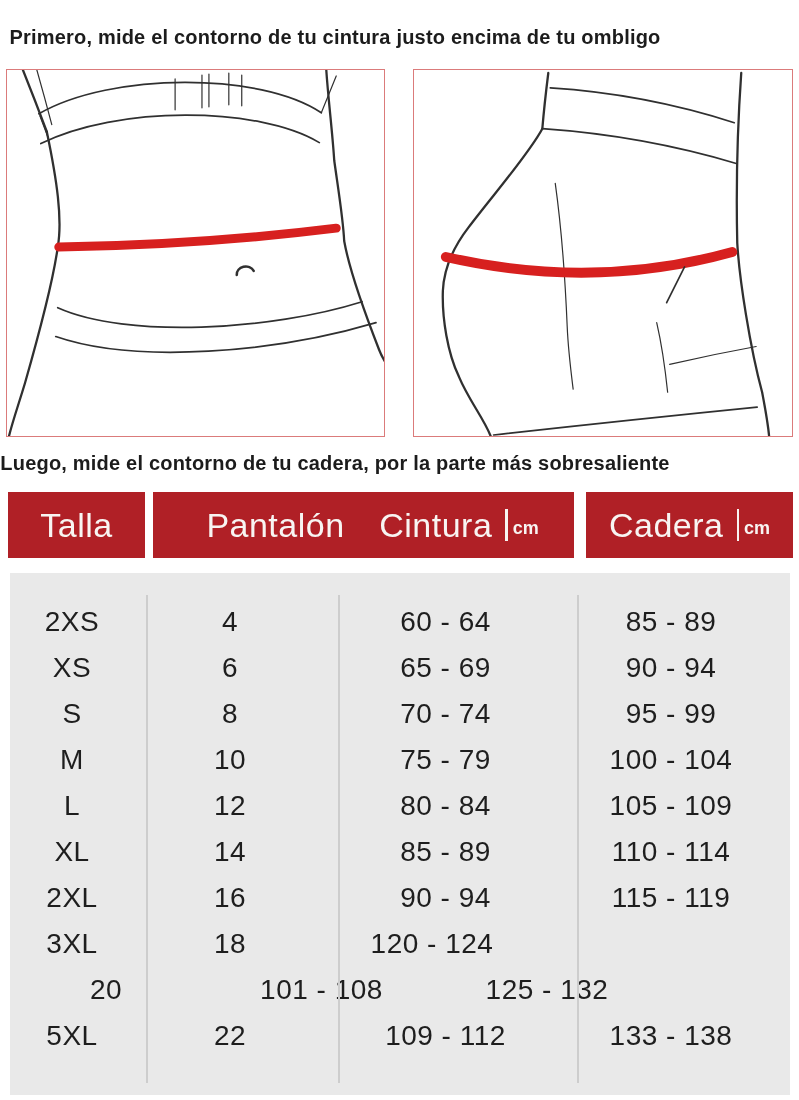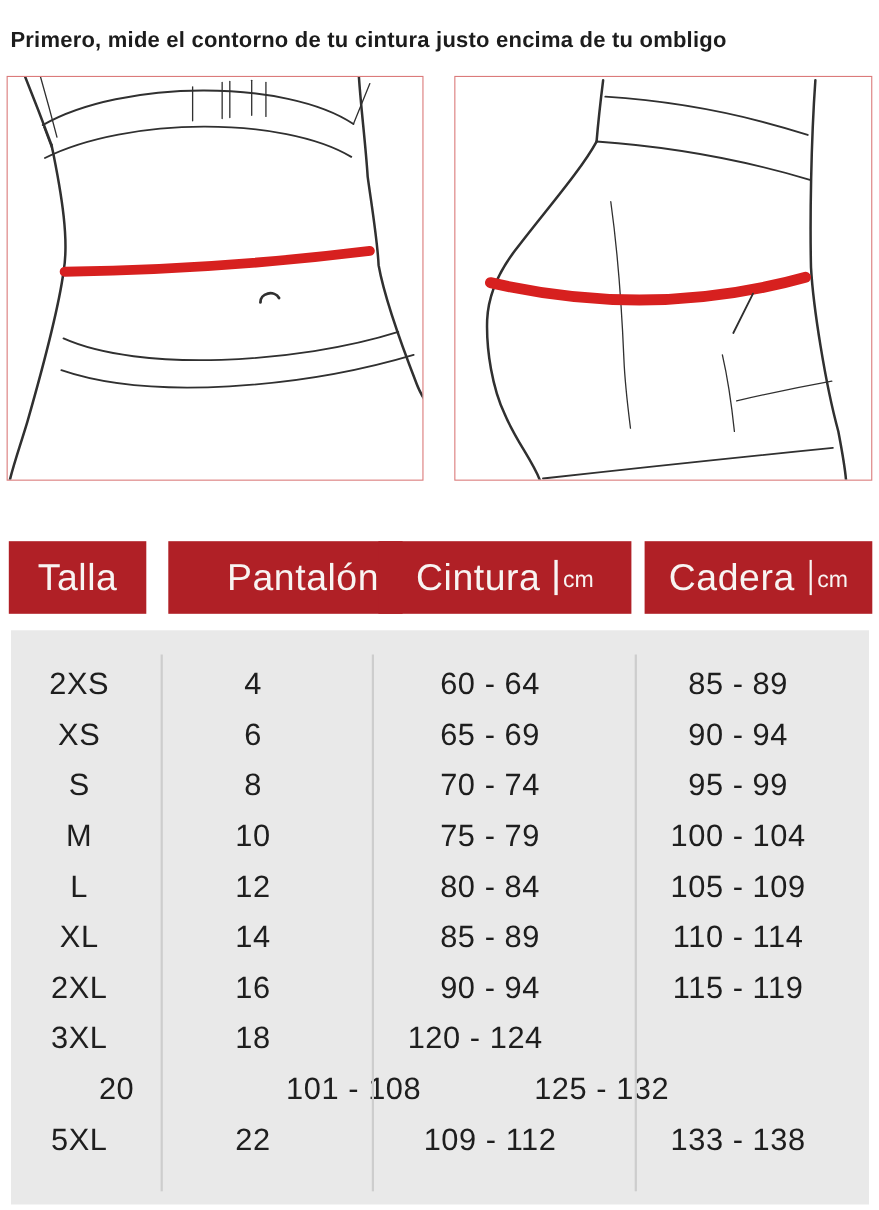--- a/index.html
+++ b/index.html
@@ -24,27 +24,27 @@
   .figure-box svg{display:block;width:100%;height:100%;}
   .ln{fill:none;stroke:#303030;stroke-linecap:round;}
   .w-bold{stroke-width:2.3px;}
   .w-med{stroke-width:1.7px;}
   .w-thin{stroke-width:1.2px;}
   .tape{fill:none;stroke:var(--tape-red);stroke-linecap:round;}
   .hbox{
     position:absolute;top:492px;height:66px;background:var(--header-bg);
     display:flex;align-items:center;justify-content:center;color:var(--header-text);
   }
-  .hb0{left:8px;width:125px;}
+  .hb0{left:8px;width:137px;}
   .hb1{left:153px;width:181px;padding-left:32px;}
   .hb2{left:344px;width:230px;}
   .hb3{left:586px;width:207px;}
   .hlabel{font-size:34px;font-weight:400;letter-spacing:.5px;}
   .unit-bar{display:inline-block;width:2.5px;height:32px;background:var(--header-text);margin:0 5px 0 13px;}
-  .hunit{font-size:21px;font-weight:400;align-self:center;margin-top:6px;}
+  .hunit{font-size:18px;font-weight:700;align-self:center;margin-top:6px;}
   .table-body{
     position:absolute;left:10px;top:573px;width:780px;height:522px;
     background:var(--table-bg);padding-top:26px;box-sizing:border-box;
   }
   .vdiv{position:absolute;top:22px;bottom:12px;width:2px;background:var(--divider);}
   .vd0{left:136px;} .vd1{left:328px;} .vd2{left:567px;}
   .trow{display:flex;height:46px;align-items:center;}
   .tcell{
     text-align:center;font-size:28px;color:#1E1E1E;line-height:46px;
     font-family:"Liberation Sans",sans-serif;letter-spacing:.5px;
@@ -102,20 +102,21 @@
 
       <path class="tape" stroke-width="10" d="M32,188 Q180,222 320,183"></path>
 
       <path class="ln w-med" d="M272,198 L254,234"></path>
       <path class="ln w-thin" d="M244,254 C250,280 253,305 255,324"></path>
       <path class="ln w-thin" d="M257,296 Q300,286 344,278"></path>
       <path class="ln w-med" d="M80,367 Q215,352 345,339"></path>
     </svg>
   </div>
 
+  <div class="instruction hip">Luego, mide el contorno de tu cadera, por la parte más sobresaliente</div>
 
   <div class="hbox hb0">
     <span class="hlabel">Talla</span>
   </div>
   <div class="hbox hb1">
     <span class="hlabel">Pantalón</span>
   </div>
   <div class="hbox hb2">
     <span class="hlabel">Cintura</span>
     <span class="unit-bar"></span>

